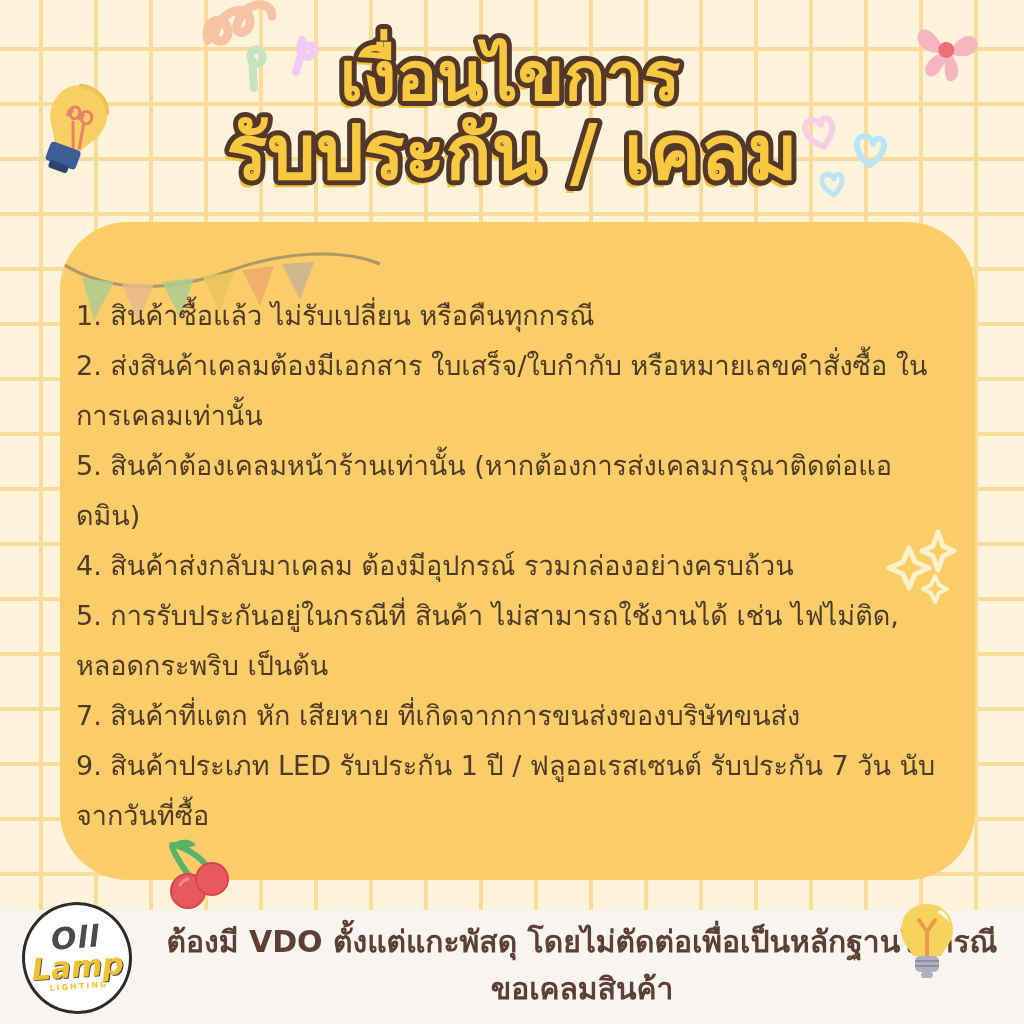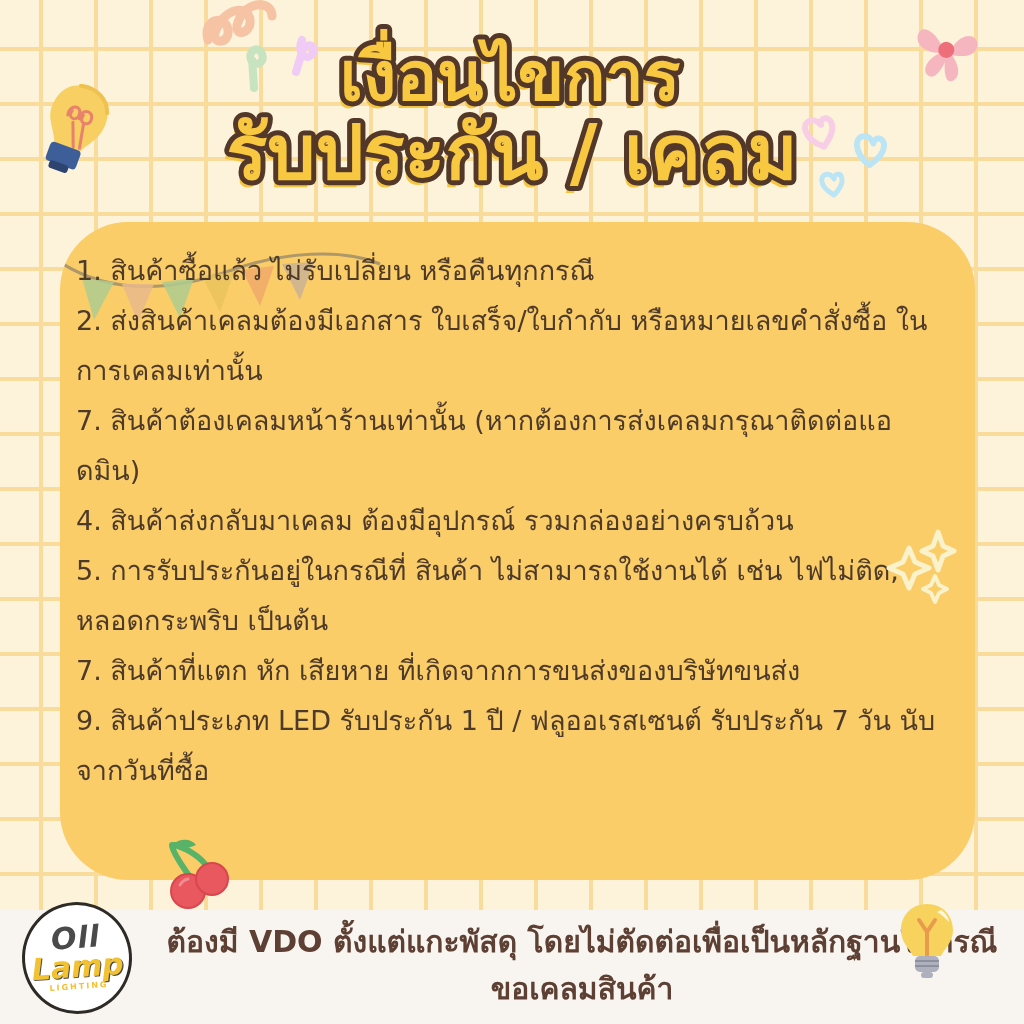--- a/index.html
+++ b/index.html
@@ -24,20 +24,21 @@
   }
 
   
   .card{
     position:absolute; left:60px; top:222px; width:915px; height:658px;
     background:#FACD69; border-radius:68px; overflow:hidden;
   }
   .card-list{
     position:relative; z-index:2;
     padding:24px 22px 0 16px;
+    margin-top:45px;
   }
   .card-item{
     font-size:27px; line-height:50px; font-weight:500;
     color:#4E3A28; letter-spacing:0;
   }
 
   
   .footer{
     position:absolute; left:0; top:910px; width:1024px; height:114px;
     background:#F8F5F0;
@@ -121,21 +122,21 @@
     <path d="M70 54 L102 54 L86 92 Z" fill="#E8B98B" opacity="0.85"></path>
     <path d="M110 52 L142 48 L128 88 Z" fill="#AECB8F" opacity="0.85"></path>
     <path d="M150 46 L182 42 L168 82 Z" fill="#E9C35D" opacity="0.85"></path>
     <path d="M190 40 L222 36 L208 76 Z" fill="#EFA96B" opacity="0.85"></path>
     <path d="M230 34 L262 32 L248 70 Z" fill="#C9B295" opacity="0.85"></path>
   </svg>
 
   <div class="card-list">
     <div class="card-item">1. สินค้าซื้อแล้ว ไม่รับเปลี่ยน หรือคืนทุกกรณี</div>
     <div class="card-item">2. ส่งสินค้าเคลมต้องมีเอกสาร  ใบเสร็จ/ใบกำกับ หรือหมายเลขคำสั่งซื้อ ในการเคลมเท่านั้น</div>
-    <div class="card-item">7. สินค้าต้องเคลมหน้าร้านเท่านั้น (หากต้องการส่งเคลมกรุณาติดต่อแอดมิน)</div>
+    <div class="card-item">5. สินค้าต้องเคลมหน้าร้านเท่านั้น (หากต้องการส่งเคลมกรุณาติดต่อแอดมิน)</div>
     <div class="card-item">4. สินค้าส่งกลับมาเคลม ต้องมีอุปกรณ์ รวมกล่องอย่างครบถ้วน</div>
     <div class="card-item">5. การรับประกันอยู่ในกรณีที่ สินค้า ไม่สามารถใช้งานได้ เช่น ไฟไม่ติด, หลอดกระพริบ เป็นต้น</div>
     <div class="card-item">7. สินค้าที่แตก หัก เสียหาย ที่เกิดจากการขนส่งของบริษัทขนส่ง</div>
     <div class="card-item">9. สินค้าประเภท LED รับประกัน 1 ปี / ฟลูออเรสเซนต์ รับประกัน 7 วัน นับจากวันที่ซื้อ</div>
 
   </div>
 </div>
 
 <div class="footer">
   <div class="logo-circle">

